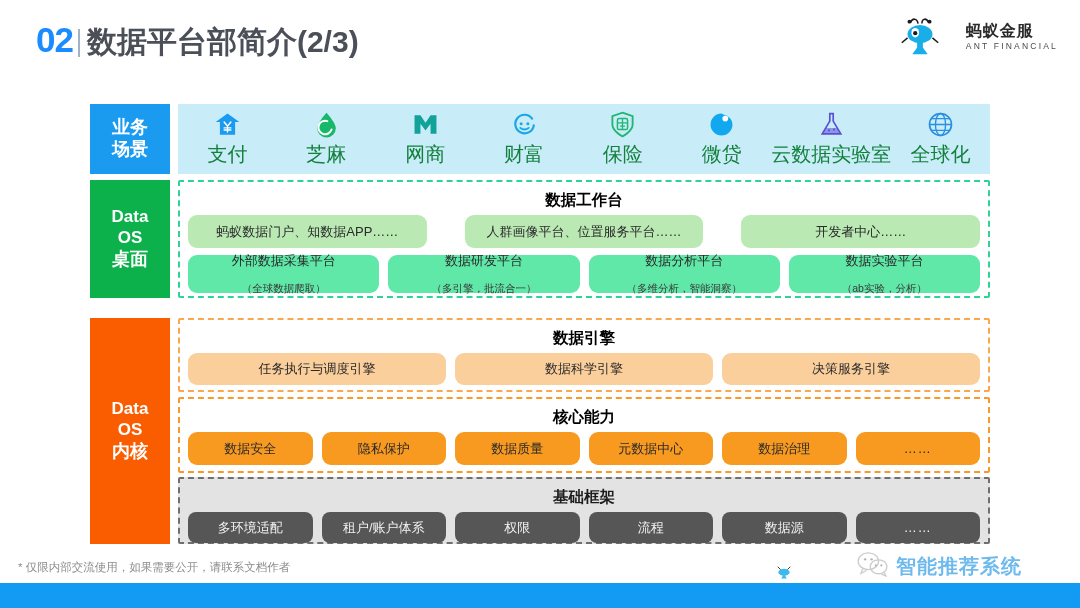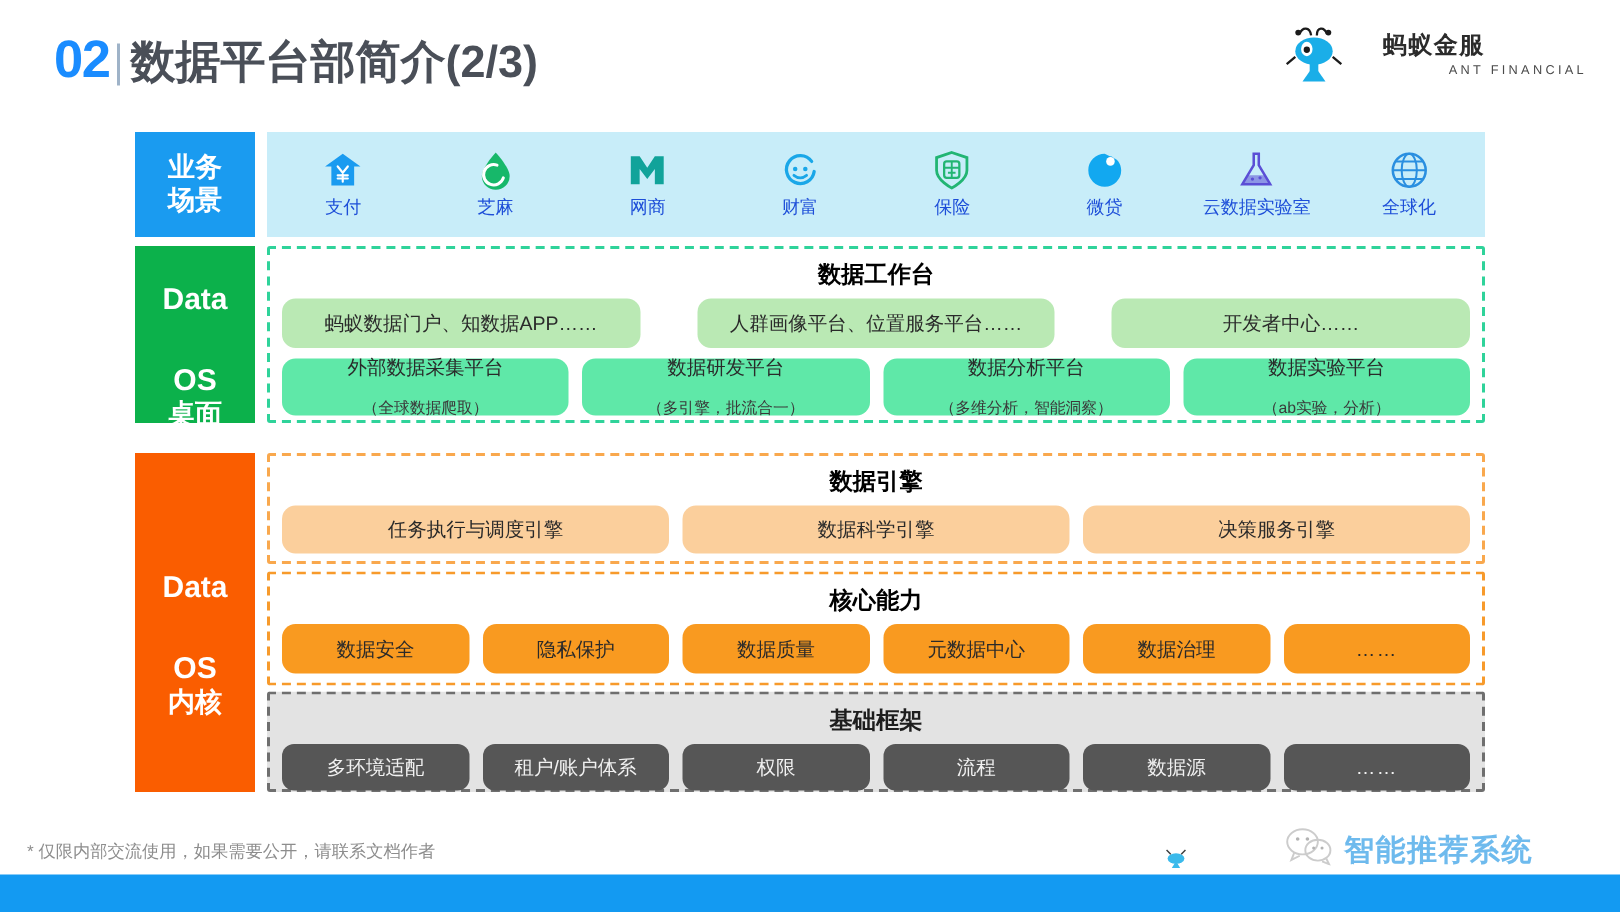--- a/index.html
+++ b/index.html
@@ -16,45 +16,45 @@
   #title-wrap { position:absolute; left:36px; top:22px; display:flex; align-items:flex-end; }
   #title-num { font-size:35px; font-weight:bold; color:#1a8cff; letter-spacing:-1px; line-height:1; }
   #title-sep { width:2px; height:28px; background:#9fb3c8; margin:0 7px 0 5px; }
   #title-text { font-size:30px; font-weight:bold; color:#4a4f58; line-height:1; white-space:nowrap; }
 
   
   #logo { position:absolute; right:22px; top:14px; display:flex; align-items:center; gap:23px; }
   #logo-mark { width:46px; height:46px; flex:none; }
   #logo-text { display:flex; flex-direction:column; align-items:flex-start; line-height:1; }
   #logo-cn { font-size:16px; font-weight:bold; color:#2b2b2b; letter-spacing:1px; }
-  #logo-en { font-size:8.5px; color:#4a4a4a; letter-spacing:2.2px; margin-top:3px;margin-left:44px; }
-
-  
-  #diagram { position:absolute; left:90px; top:88px; width:900px; height:440px; }
+  #logo-en { font-size:8.5px; color:#4a4a4a; letter-spacing:2.2px; margin-top:3px; }
+
+  
+  #diagram { position:absolute; left:90px; top:104px; width:900px; height:440px; }
 
   .rail { position:absolute; left:0; width:80px;
           display:flex; flex-direction:column; align-items:center; justify-content:center;
           color:#fff; font-weight:bold; text-align:center; }
   .rail .ln { line-height:1.22; }
-  .rail .lat { font-size:20px;margin-top:30px; }
+  .rail .lat { font-size:17px; }
   .rail .cjk { font-size:18px; }
 
   #rail-biz    { top:0;   height:70px;  background:#1a9bf0; font-size:18px; }
   #rail-desk   { top:76px; height:118px; background:#0cb14b; }
   #rail-kernel { top:214px; height:226px; background:#fa5d00; }
 
   .panel { position:absolute; left:88px; width:812px; }
 
   
   #biz-strip { top:0; height:70px; background:#c8edf9;
                display:flex; align-items:center; }
   .biz-cell { flex:1; display:flex; flex-direction:column; align-items:center;
               justify-content:center; gap:3px; }
   .biz-icon { width:28px; height:28px; display:flex; align-items:center; justify-content:center; }
-  .biz-label { font-size:12px; color:#1d4ed8; white-space:nowrap; }
+  .biz-label { font-size:20px; color:#15803d; white-space:nowrap; }
 
   
   .sec { position:absolute; left:88px; width:812px; border:2px dashed; border-radius:2px;
          padding:6px 8px 8px 8px; }
   .sec-title { text-align:center; font-size:15.5px; font-weight:bold; color:#000000;
                line-height:1.5; margin-bottom:4px; }
   .row { display:flex; gap:9px; }
 
   .chip { flex:1; border-radius:9px; display:flex; flex-direction:column;
           align-items:center; justify-content:center; text-align:center; }

